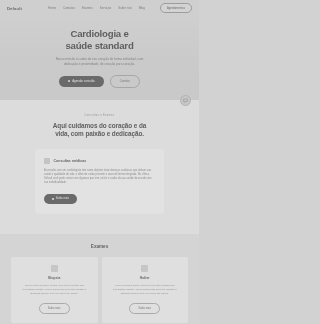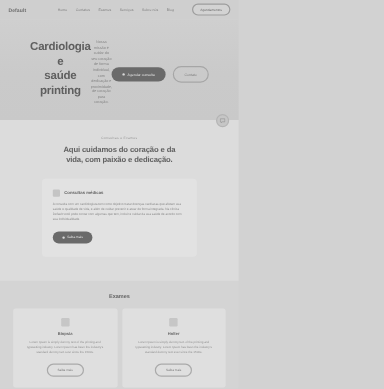--- a/index.html
+++ b/index.html
@@ -48,20 +48,21 @@
     padding: 2.6px 6px;
     white-space: nowrap;
     background: rgba(255,255,255,.10);
   }
 
   
   .hero {
     height: 84px;
     background: linear-gradient(180deg,#cfcfcf 0%, #cacaca 55%, #c9c9c9 100%);
     display: flex;
+    flex-direction: column;
     align-items: center;
     justify-content: center;
     padding: 0 30px;
     text-align: center;
   }
   .hero-title {
     font-size: 9.6px;
     line-height: 12px;
     font-weight: 700;
     color: #5f5f5f;
@@ -241,21 +242,21 @@
       <span class="nav-item">Serviços</span>
       <span class="nav-item">Sobre nós</span>
       <span class="nav-item">Blog</span>
       <span class="nav-cta">Agendamentos</span>
     </div>
   </div>
 
   <div class="hero">
     <div class="hero-title">
       <span>Cardiologia e</span><br>
-      <span>saúde printing</span>
+      <span>saúde standard</span>
     </div>
     <div class="hero-sub">Nossa missão é cuidar do seu coração de forma individual, com dedicação e proximidade, de coração para coração.</div>
     <div class="hero-actions">
       <button class="btn-primary">
         <span class="dot"></span>
         <span>Agendar consulta</span>
       </button>
       <button class="btn-ghost">Contato</button>
     </div>
   </div>

